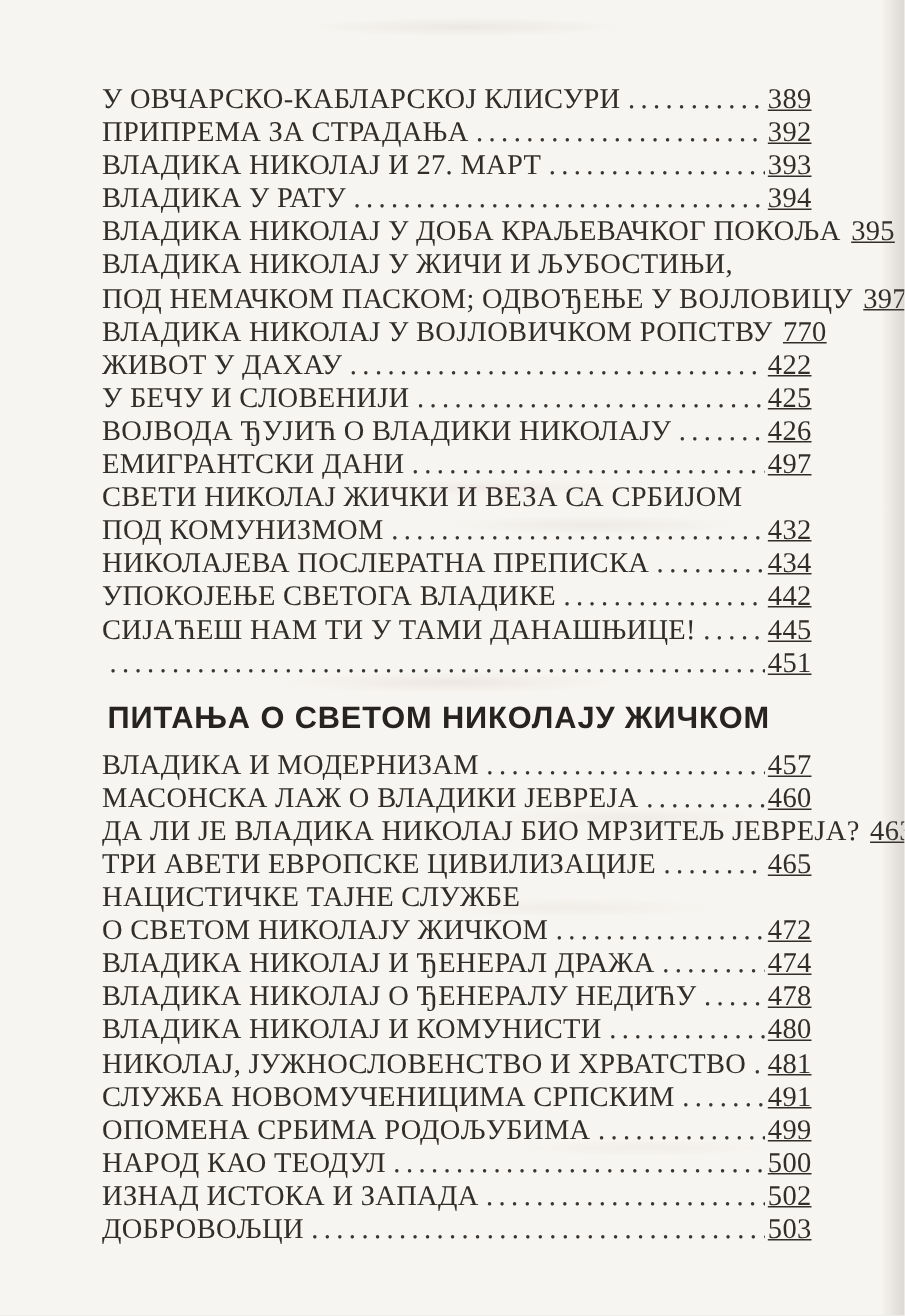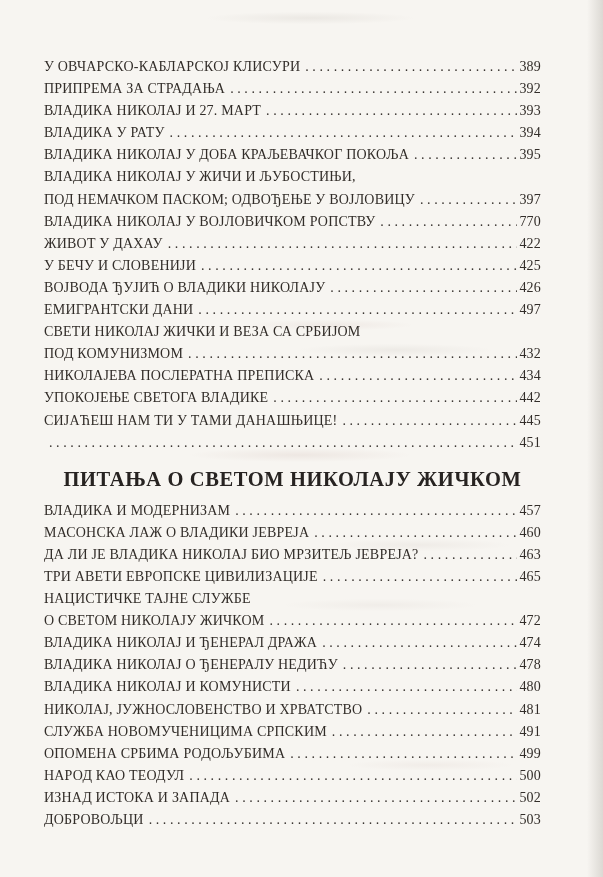--- a/index.html
+++ b/index.html
@@ -43,48 +43,49 @@
   }
   .toc {
     position: absolute;
     left: 44px;
     right: 62px;
     top: 56px;
   }
   .toc-row {
     display: flex;
     align-items: baseline;
-    font-size: 14px;
+    font-size: 19px;
     line-height: 22.1px;
     letter-spacing: 0.2px;
     white-space: nowrap;
+    margin-left: 24px;
   }
   .toc-title { white-space: nowrap; }
   .toc-dots {
     flex: 1;
     min-width: 0;
     overflow: hidden;
     white-space: nowrap;
     margin: 0 2px 0 5px;
     color: #3a3531;
   }
   .toc-dots::after {
     content: "..........................................................................................................................................................";
     letter-spacing: 3.6px;
   }
-  .toc-page { white-space: nowrap; }
+  .toc-page { white-space: nowrap; text-decoration: underline; }
   .section-heading {
     margin: 13px 0 9px 0;
     font-size: 20.5px;
     line-height: 24px;
     font-weight: bold;
     text-align: center;
     letter-spacing: 0.6px;
     color: #272321;
-    font-family: Liberation Serif, serif;
+    font-family: Liberation Sans, sans-serif;
   }
 </style>
 </head>
 <body>
 
 <div class="page">
   <div class="toc">
     <div class="toc-section">
         <div class="toc-row">
           <span class="toc-title">У ОВЧАРСКО-КАБЛАРСКОЈ КЛИСУРИ</span>

